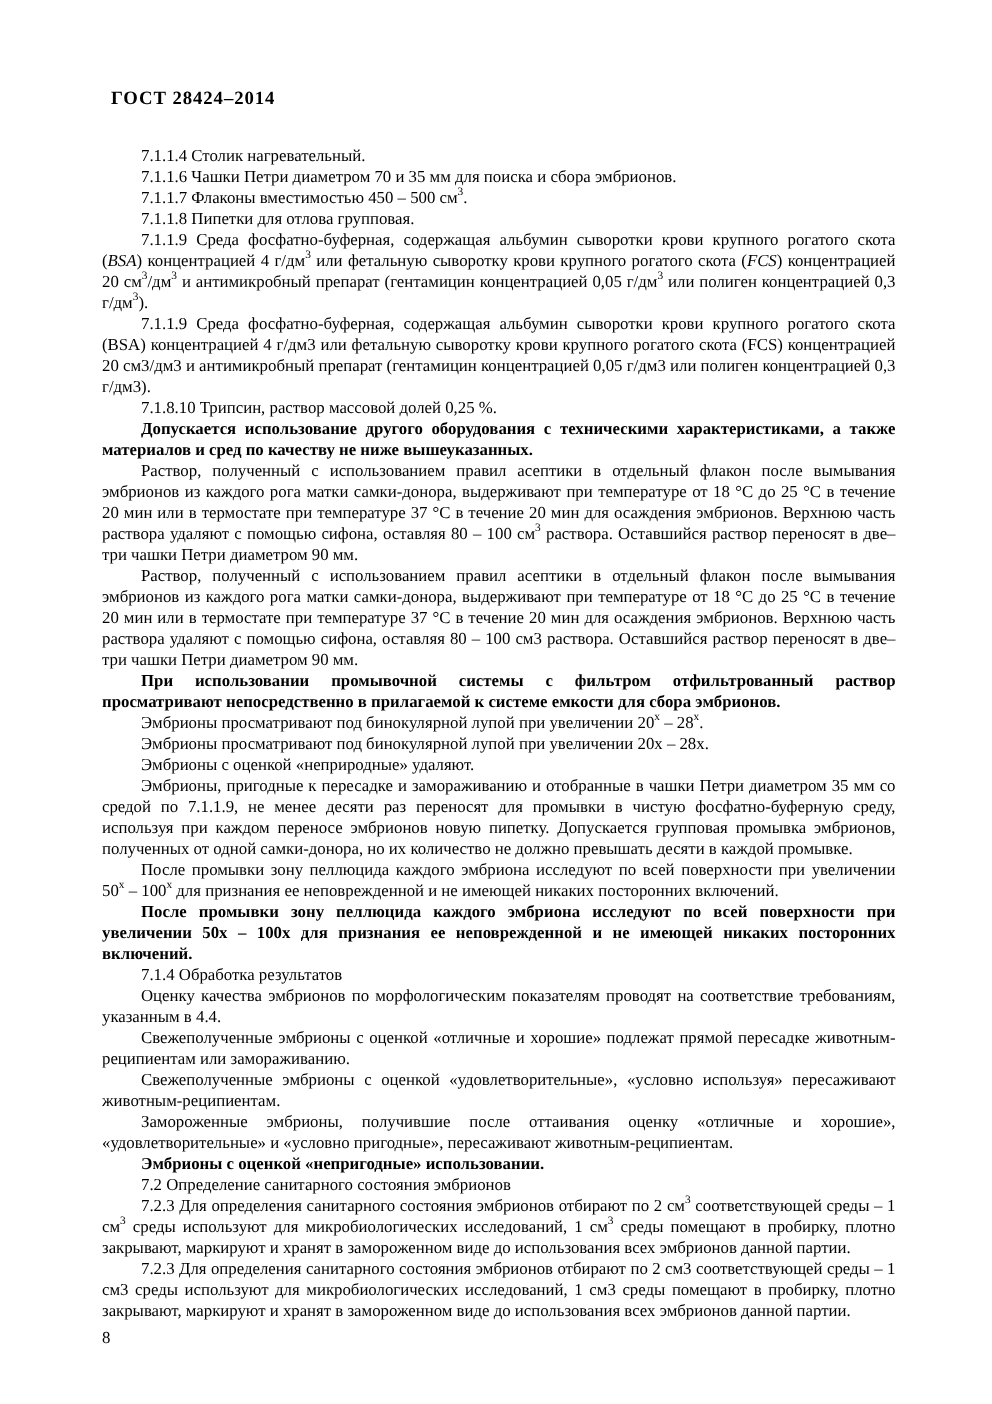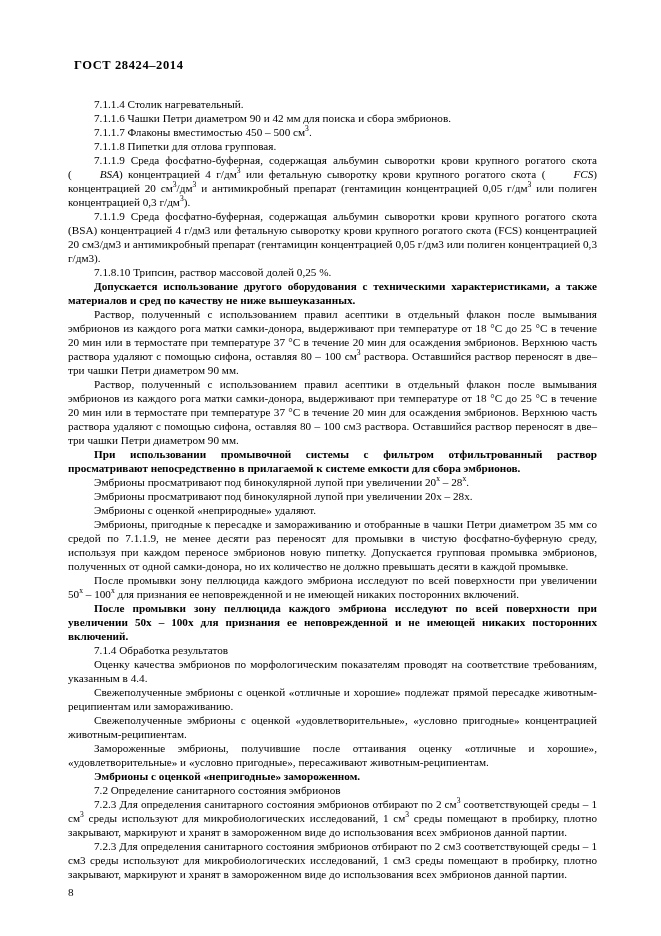--- a/index.html
+++ b/index.html
@@ -43,40 +43,39 @@
   p.heading {
     text-indent: 26px;
     font-weight: bold;
   }
   sup {
     font-size: 7.6px;
     vertical-align: super;
     line-height: 0;
   }
   i {
-    margin-left: 28px;
   }
   .pagenum {
     position: absolute;
     left: 68px;
     bottom: 38px;
     font-size: 11.2px;
   }
 </style>
 </head>
 <body>
 
 <div class="page">
 
   <div class="doc-header">ГОСТ 28424–2014</div>
 
   <div class="body-text">
 
     <p>7.1.1.4 Столик нагревательный.</p>
-    <p>7.1.1.6 Чашки Петри диаметром 90 и 42 мм для поиска и сбора эмбрионов.</p>
+    <p>7.1.1.6 Чашки Петри диаметром 70 и 35 мм для поиска и сбора эмбрионов.</p>
 
     <p><span>7.1.1.7 Флаконы вместимостью 450 – 500 см</span><sup>3</sup><span>.</span></p>
 
     <p>7.1.1.8 Пипетки для отлова групповая.</p>
 
     <p>7.1.1.9 Среда фосфатно-буферная, содержащая альбумин сыворотки крови крупного рогатого скота (<i>BSA</i>) концентрацией 4 г/дм<sup>3</sup> или фетальную сыворотку крови крупного рогатого скота (<i>FCS</i>) концентрацией 20 см<sup>3</sup>/дм<sup>3</sup> и антимикробный препарат (гентамицин концентрацией 0,05 г/дм<sup>3</sup> или полиген концентрацией 0,3 г/дм<sup>3</sup>).</p>
 
     <p>7.1.1.9 Среда фосфатно-буферная, содержащая альбумин сыворотки крови крупного рогатого скота (BSA) концентрацией 4 г/дм3 или фетальную сыворотку крови крупного рогатого скота (FCS) концентрацией 20 см3/дм3 и антимикробный препарат (гентамицин концентрацией 0,05 г/дм3 или полиген концентрацией 0,3 г/дм3).</p>
     <p>7.1.8.10 Трипсин, раствор массовой долей 0,25 %.</p>
 
@@ -94,24 +93,24 @@
     <p>Эмбрионы с оценкой «неприродные» удаляют.</p>
     <p>Эмбрионы, пригодные к пересадке и замораживанию и отобранные в чашки Петри диаметром 35 мм со средой по 7.1.1.9, не менее десяти раз переносят для промывки в чистую фосфатно-буферную среду, используя при каждом переносе эмбрионов новую пипетку. Допускается групповая промывка эмбрионов, полученных от одной самки-донора, но их количество не должно превышать десяти в каждой промывке.</p>
 
     <p>После промывки зону пеллюцида каждого эмбриона исследуют по всей поверхности при увеличении 50<sup>х</sup> – 100<sup>х</sup> для признания ее неповрежденной и не имеющей никаких посторонних включений.</p>
 
     <p class="heading">После промывки зону пеллюцида каждого эмбриона исследуют по всей поверхности при увеличении 50х – 100х для признания ее неповрежденной и не имеющей никаких посторонних включений.</p>
 
     <p>7.1.4 Обработка результатов</p>
     <p>Оценку качества эмбрионов по морфологическим показателям проводят на соответствие требованиям, указанным в 4.4.</p>
     <p>Свежеполученные эмбрионы с оценкой «отличные и хорошие» подлежат прямой пересадке животным-реципиентам или замораживанию.</p>
-    <p>Свежеполученные эмбрионы с оценкой «удовлетворительные», «условно пригодные» концентрацией животным-реципиентам.</p>
+    <p>Свежеполученные эмбрионы с оценкой «удовлетворительные», «условно используя» пересаживают животным-реципиентам.</p>
     <p>Замороженные эмбрионы, получившие после оттаивания оценку «отличные и хорошие», «удовлетворительные» и «условно пригодные», пересаживают животным-реципиентам.</p>
 
-    <p class="heading">Эмбрионы с оценкой «непригодные» замороженном.</p>
+    <p class="heading">Эмбрионы с оценкой «непригодные» использовании.</p>
 
     <p>7.2 Определение санитарного состояния эмбрионов</p>
 
     <p>7.2.3 Для определения санитарного состояния эмбрионов отбирают по 2 см<sup>3</sup> соответствующей среды – 1 см<sup>3</sup> среды используют для микробиологических исследований, 1 см<sup>3</sup> среды помещают в пробирку, плотно закрывают, маркируют и хранят в замороженном виде до использования всех эмбрионов данной партии.</p>
 
     <p>7.2.3 Для определения санитарного состояния эмбрионов отбирают по 2 см3 соответствующей среды – 1 см3 среды используют для микробиологических исследований, 1 см3 среды помещают в пробирку, плотно закрывают, маркируют и хранят в замороженном виде до использования всех эмбрионов данной партии.</p>
 
   </div>
 
   <div class="pagenum">8</div>

